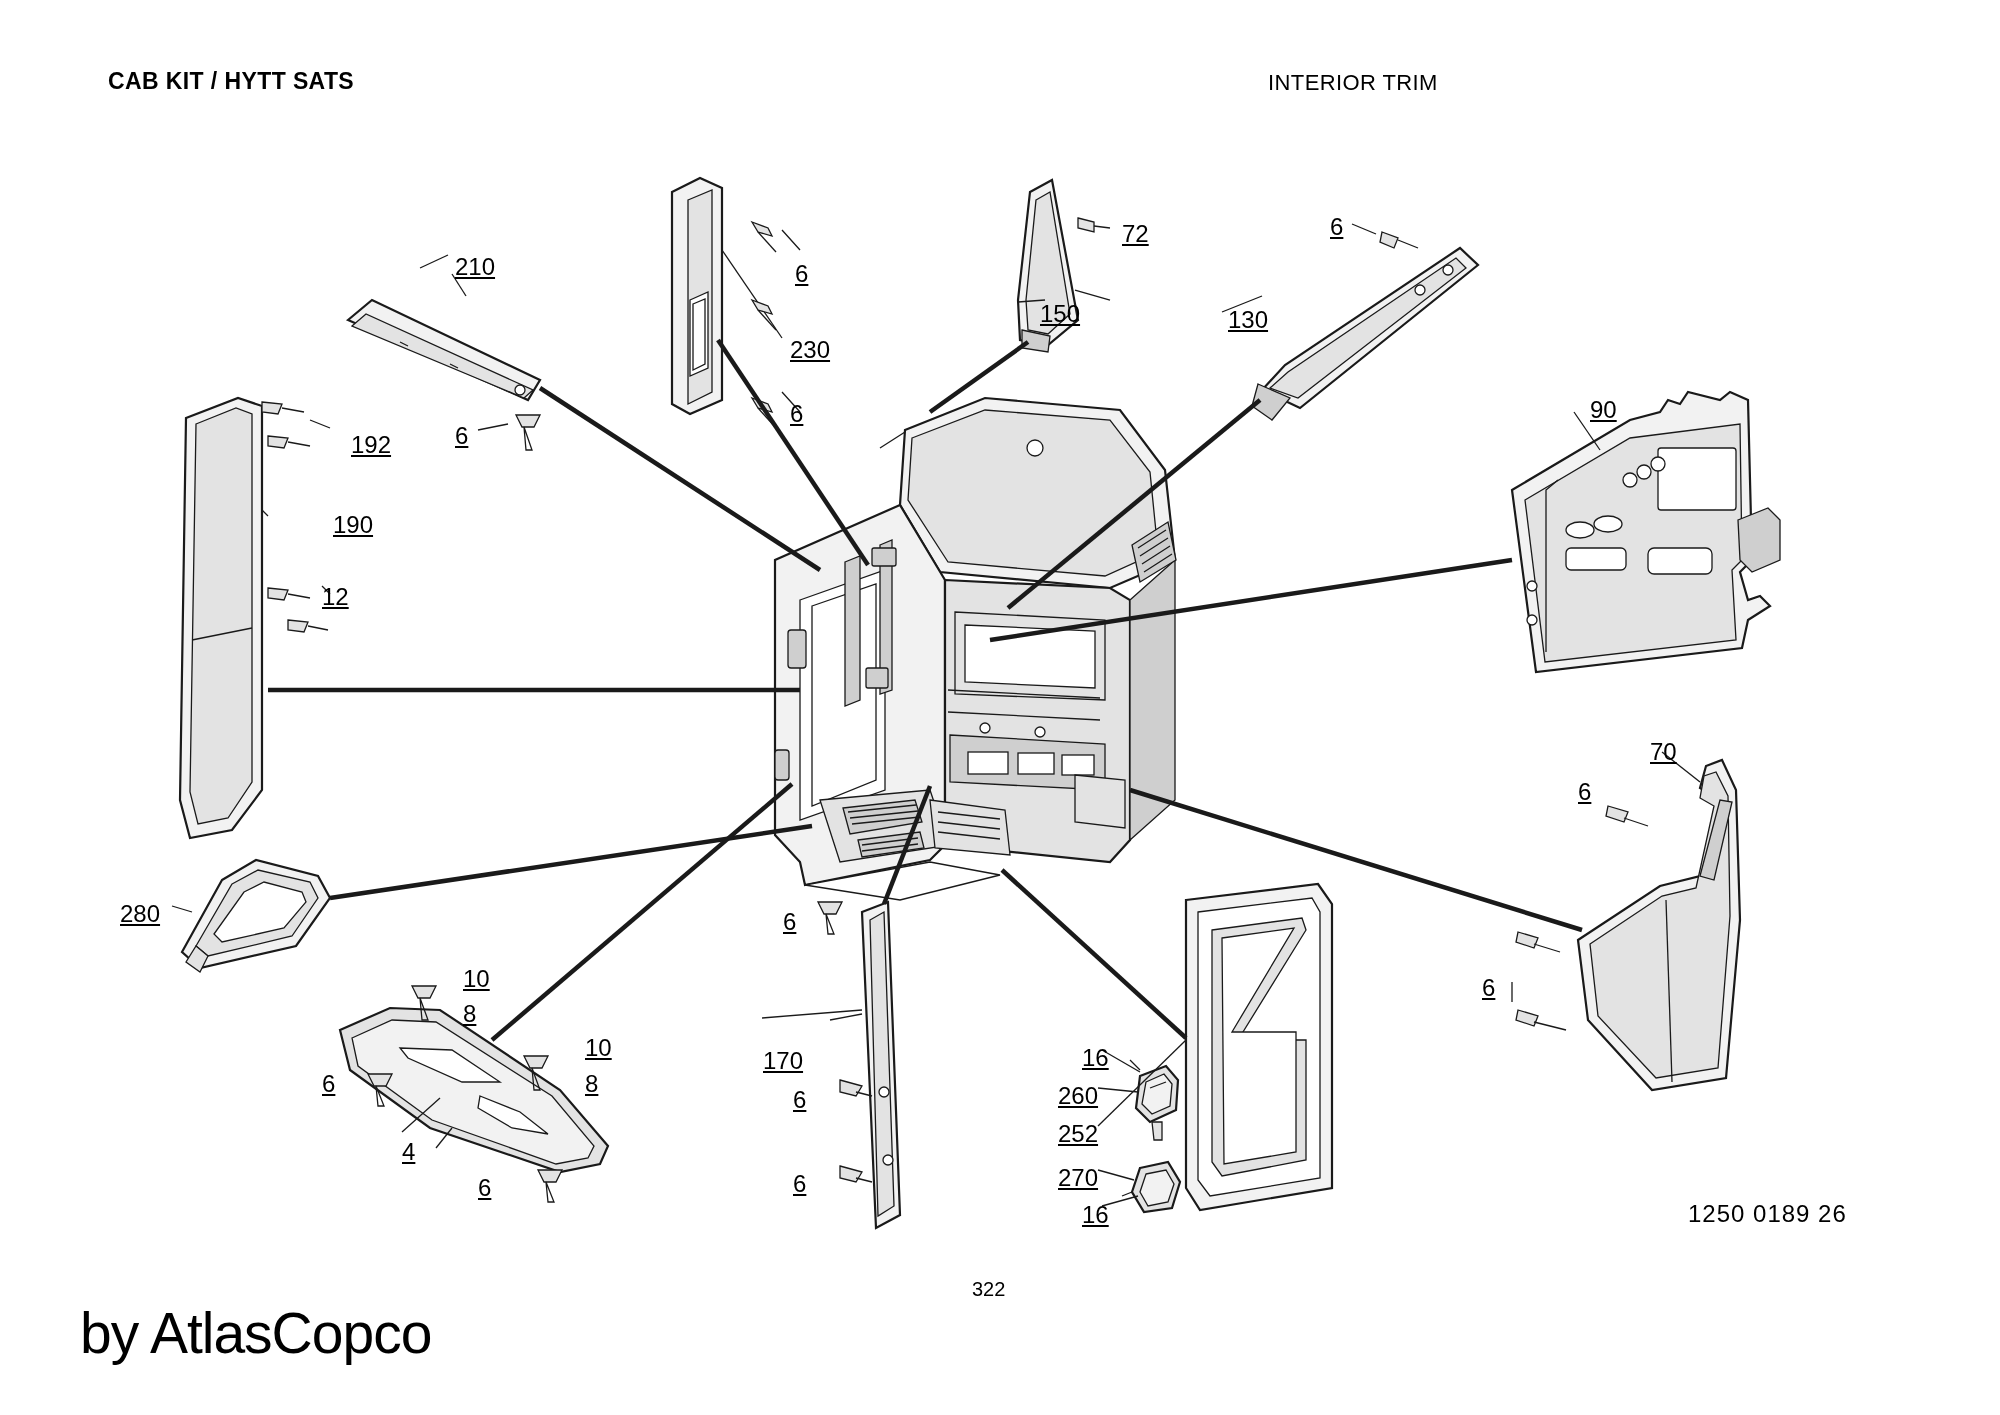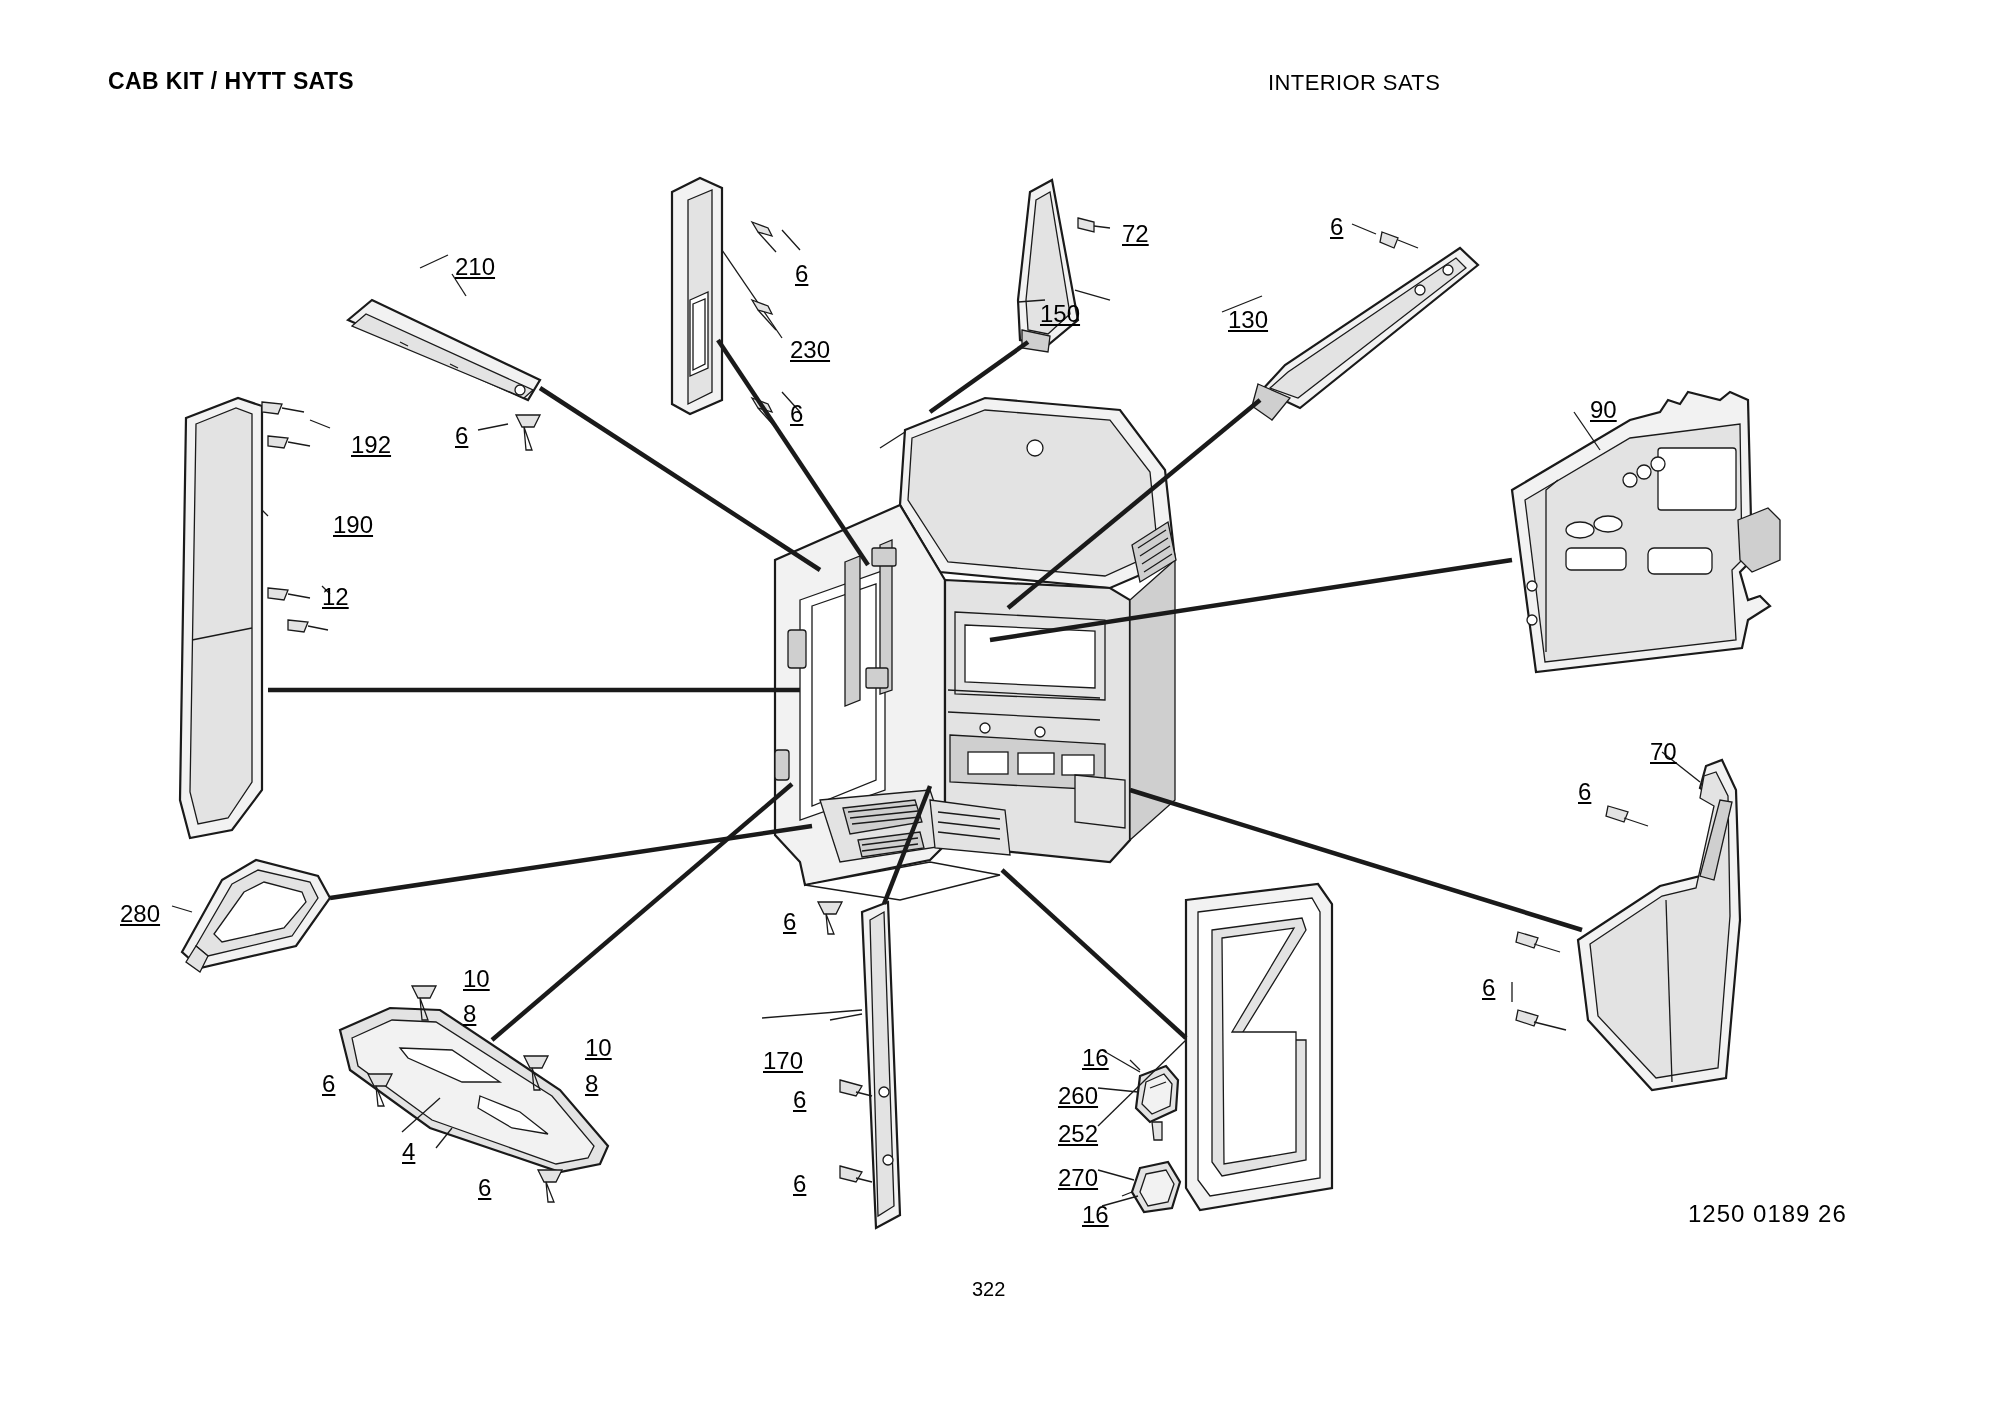--- a/index.html
+++ b/index.html
@@ -68,21 +68,21 @@
   .fillMd { fill: #e3e3e3; }
   .fillDk { fill: #cfcfcf; }
   .fillW  { fill: #ffffff; }
 </style>
 </head>
 <body>
 
 <div id="page">
 
   <div class="hdr" id="title-left">CAB KIT / HYTT SATS</div>
-  <div class="hdr" id="title-right">INTERIOR SATS</div>
+  <div class="hdr" id="title-right">INTERIOR TRIM</div>
 
   <svg id="art" viewBox="0 0 2000 1415">
 
     <g>
 
       <path class="ln med fillLt" d="M905 430 L985 398 L1120 410 L1165 470 L1175 560 L1110 588 L940 572 L900 505 Z"></path>
       <path class="ln thin fillMd" d="M912 438 L985 410 L1110 420 L1150 472 L1158 552 L1105 576 L948 562 L908 500 Z"></path>
       <circle class="ln thin fillW" cx="1035" cy="448" r="8"></circle>
       <path class="ln thin" d="M880 448 L905 432"></path>
 
@@ -363,14 +363,15 @@
       <div class="callout" style="left: 1058px; top: 1122px;">252</div>
       <div class="callout" style="left: 1058px; top: 1166px;">270</div>
       <div class="callout" style="left: 1082px; top: 1203px;">16</div>
       <div class="callout" style="left: 1650px; top: 740px;">70</div>
       <div class="callout" style="left: 1578px; top: 780px;">6</div>
       <div class="callout" style="left: 1482px; top: 976px;">6</div>
     </div>
 
   <div id="doc-number">1250 0189 26</div>
   <div id="page-number">322</div>
+  <div id="brand">by AtlasCopco</div>
 
 </div>
 
 </body></html>

